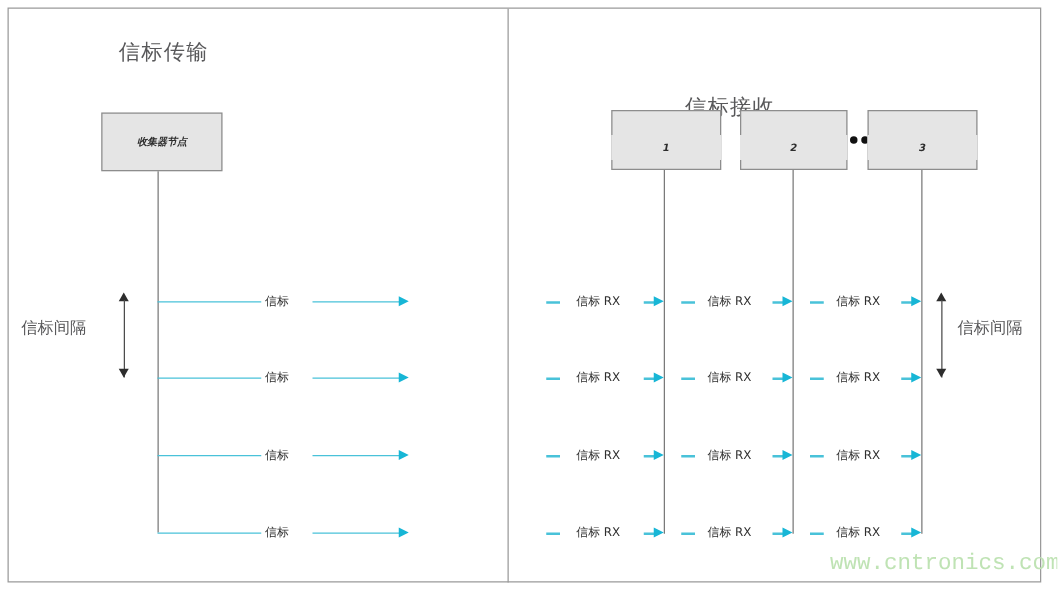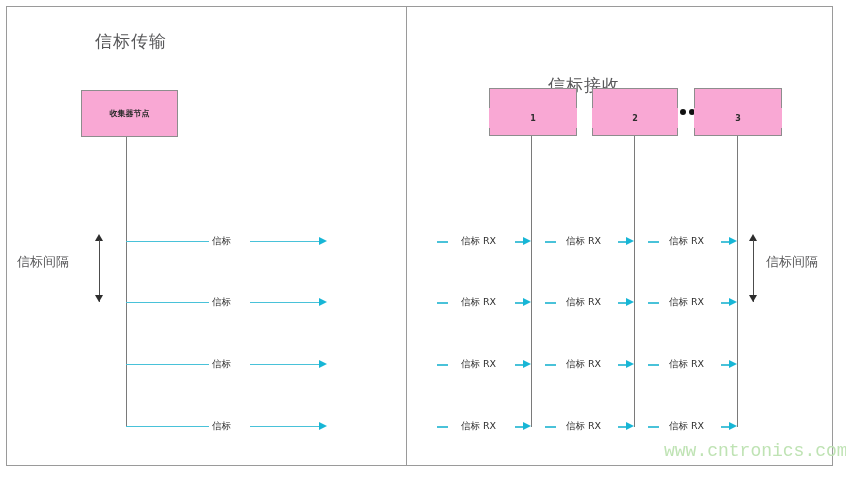--- a/index.html
+++ b/index.html
@@ -44,30 +44,31 @@
     font-family: "DejaVu Sans", "Liberation Sans", sans-serif;
   }
   #title-left  { left: 95px;  top: 30px; }
   #title-right { left: 548px; top: 44px; margin-top: 30px; }
 
   
   .node-box {
     position: absolute;
     border: 1px solid #8d8d8d;
     box-sizing: border-box;
-    background: #f9a8d4;
+    background: #e5e5e5;
     display: flex;
     align-items: center;
     justify-content: center;
     text-align: center;
     color: #2d2d2d;
     font-size: 8px;
     line-height: 11px;
     font-family: "DejaVu Sans", "Liberation Sans", sans-serif;
     font-weight: bold;
+    font-style: italic;
   }
   .node-box .label { white-space: pre-line; }
 
   
   .lifeline {
     position: absolute;
     width: 1px;
     background: #7a7a7a;
   }
 

